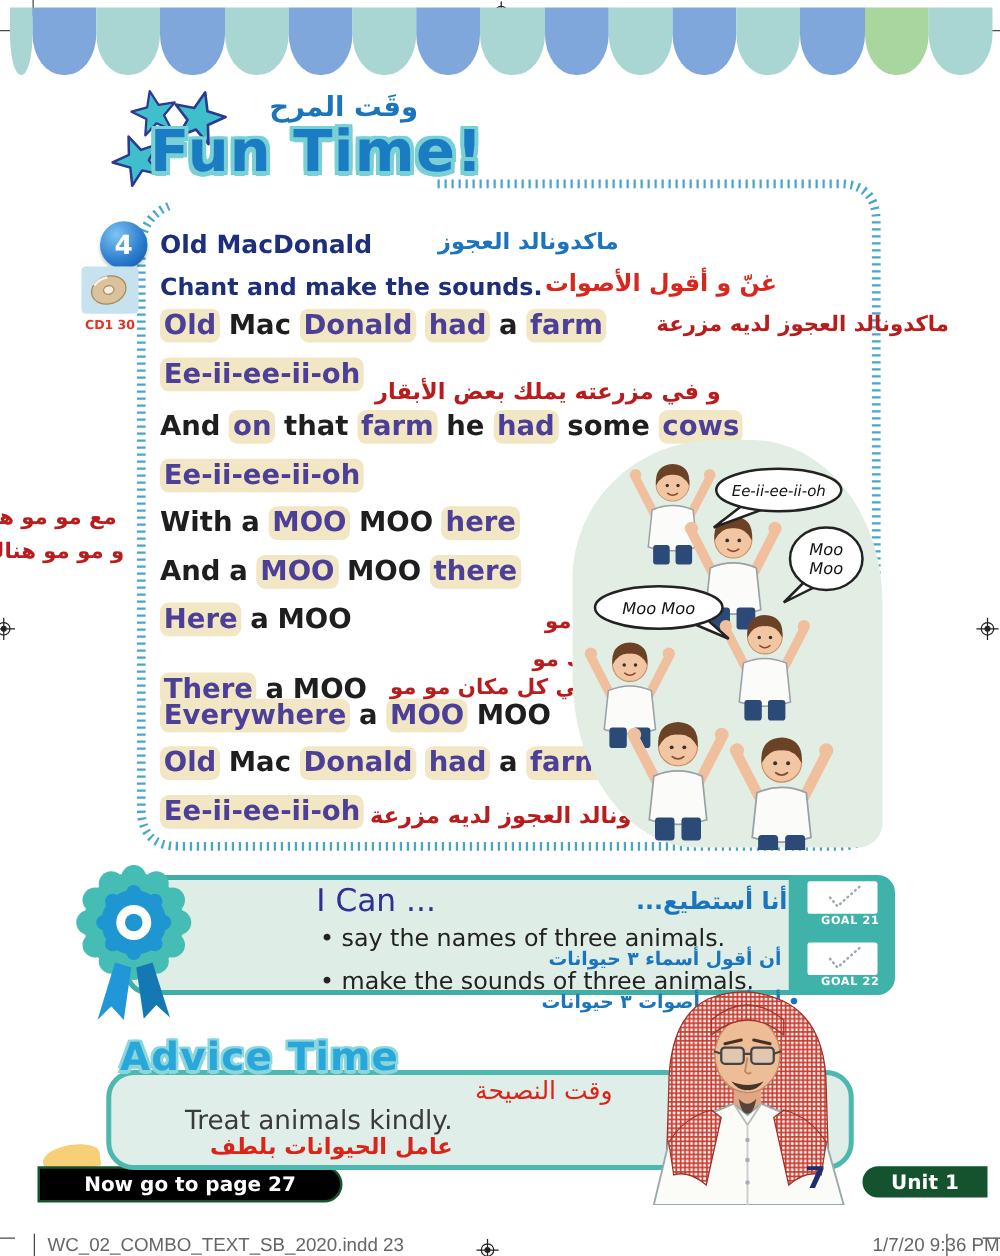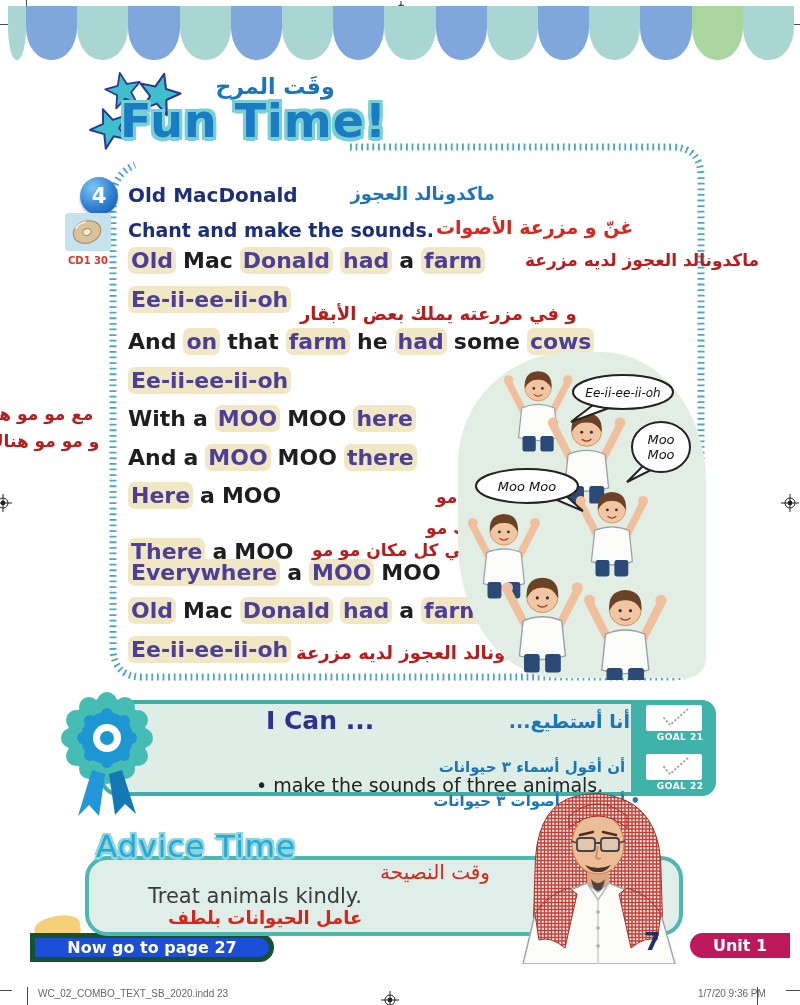--- a/index.html
+++ b/index.html
@@ -38,62 +38,62 @@
   .cl0{top:248px;} .cl1{top:287px;} .cl2{top:329px;} .cl3{top:368px;} .cl4{top:406px;}
   .cl5{top:445px;} .cl6{top:483px;} .cl7{top:522px;margin-top:17px;} .cl8{top:560px;} .cl9{top:598px;} .cl10{top:637px;}
   .ann{position:absolute;font-weight:bold;color:#b91c1c;direction:rtl;white-space:nowrap;}
   
   .illu-blob{position:absolute;left:458px;top:352px;width:248px;height:326px;background:#e2ede4;
              border-radius:46% 42% 8% 40%/34% 40% 6% 42%;}
   .illu-svg{position:absolute;left:455px;top:348px;}
   
   .ican-box{position:absolute;left:100px;top:700px;width:616px;height:96px;background:#deede6;
             border:4px solid #3faea6;border-radius:18px;box-sizing:border-box;}
-  .ican-title{position:absolute;left:253px;top:706px;font-size:25px;font-weight:bold;color:#2e3192;margin-left:13px;}
+  .ican-title{position:absolute;left:253px;top:706px;font-size:25px;font-weight:normal;color:#2e3192;}
   .ican-title-ar{position:absolute;left:450px;top:710px;width:180px;font-size:19px;font-weight:bold;
                  color:#1b75bc;direction:rtl;}
   .ican-li{position:absolute;left:256px;font-size:19px;color:#222;white-space:nowrap;}
   .ican-li::before{content:"•  ";color:#222;}
   .li0{top:740px;} .li1{top:774px;}
   .ican-li-ar{position:absolute;font-size:15px;font-weight:bold;color:#1b75bc;direction:rtl;white-space:nowrap;}
   .ican-li-ar::before{content:"•   ";}
   .lia0{left:330px;top:758px;width:310px;} .lia1{left:330px;top:792px;width:310px;}
   .goal-panel{position:absolute;left:631px;top:700px;width:85px;height:96px;background:#3fb2aa;
               border-radius:4px 14px 14px 4px;display:flex;flex-direction:column;align-items:center;
               justify-content:space-between;padding:5px 0;box-sizing:border-box;}
   .goal-card{width:60px;text-align:right;}
   .goal-card .chk{width:56px;height:26px;background:#fff;border-radius:2px;margin:0 auto;}
   .goal-card .lbl{font-size:9px;font-weight:bold;color:#fff;letter-spacing:.5px;margin-top:1px;}
   .rosette{position:absolute;left:52px;top:688px;}
   
-  .advice-title{position:absolute;left:96px;top:828px;font-size:31px;font-weight:normal;color:#29a6da;
+  .advice-title{position:absolute;left:96px;top:828px;font-size:31px;font-weight:bold;color:#29a6da;
                 letter-spacing:1px;z-index:6;
                 text-shadow:-2px -2px 0 #8ad6da,2px -2px 0 #8ad6da,-2px 2px 0 #8ad6da,2px 2px 0 #8ad6da,
                             0 3px 0 #8ad6da,0 -2px 0 #8ad6da;}
   .advice-box{position:absolute;left:85px;top:856px;width:598px;height:80px;background:#dfeee8;
               border:4px solid #4db8b0;border-radius:22px;box-sizing:border-box;z-index:2;}
   .advice-ar{position:absolute;left:330px;top:860px;width:160px;font-size:20px;font-weight:normal;
              color:#dc2318;direction:rtl;z-index:4;}
   .advice-en{position:absolute;left:148px;top:884px;font-size:21px;color:#3a3a3a;z-index:4;}
   .advice-ar2{position:absolute;left:168px;top:907px;font-size:18px;font-weight:bold;color:#dc2318;
               direction:rtl;z-index:4;}
   .man-svg{position:absolute;left:505px;top:786px;z-index:5;}
   
   .yellow-blob{position:absolute;left:34px;top:916px;width:46px;height:20px;background:#f6cf76;
                border-radius:60% 50% 10% 45%;transform:rotate(-8deg);}
-  .nav-banner{position:absolute;left:30px;top:933px;width:244px;height:29px;background:#1d4ed8;
-              border-radius:0 15px 15px 0;border:5px solid #14532d;box-sizing:border-box;
+  .nav-banner{position:absolute;left:30px;top:933px;width:244px;height:29px;background:#000000;
+              border-radius:0 15px 15px 0;border:2px solid #14532d;box-sizing:border-box;
               display:flex;align-items:center;justify-content:center;}
   .nav-banner span{color:#fff;font-size:16px;font-weight:bold;}
   .page-num{position:absolute;left:644px;top:928px;font-size:24px;font-weight:bold;color:#1d2f6e;z-index:6;}
-  .unit-banner{position:absolute;left:688px;top:931px;width:104px;height:29px;background:#be185d;
+  .unit-banner{position:absolute;left:688px;top:931px;width:104px;height:29px;background:#14532d;
                border-radius:15px 0 0 15px;border:2px solid #fff;box-sizing:border-box;
                display:flex;align-items:center;justify-content:center;z-index:6;}
   .unit-banner span{color:#fff;font-size:16px;font-weight:bold;}
-  .print-meta{position:absolute;top:988px;font-size:10px;color:#666;font-family:"Liberation Sans",sans-serif;text-align:right;}
+  .print-meta{position:absolute;top:988px;font-size:15px;color:#666;font-family:"Liberation Sans",sans-serif;text-align:right;}
   .pm-left{left:38px;} .pm-right{left:698px;}
 </style>
 </head>
 <body>
 
 <div class="page">
 
   <div class="crop" style="left:26px;top:0;width:1px;height:13px;"></div>
   <div class="crop" style="left:0;top:24px;width:14px;height:1px;"></div>
   <div class="crop" style="left:786px;top:24px;width:14px;height:1px;"></div>
@@ -173,21 +173,21 @@
         <ellipse cx="22" cy="19" rx="4.2" ry="3.4" fill="#f4ede0" stroke="#a88858"></ellipse>
         <path d="M12,12 Q17,8 24,9" fill="none" stroke="#fff" stroke-width="2" opacity=".8"></path>
       </g>
     </svg>
     <div class="cd-label">CD1 30</div>
   </div>
 
   <div class="act-title">Old MacDonald</div>
   <div class="act-title-ar">ماكدونالد العجوز</div>
   <div class="instr">Chant and make the sounds.</div>
-  <div class="instr-ar">غنّ و مزرعة الأصوات</div>
+  <div class="instr-ar">غنّ و أقول الأصوات</div>
 
   <div class="chant-line cl0"><span class="hl">Old</span><span class="pl">Mac</span><span class="hl">Donald</span><span class="hl">had</span><span class="pl">a</span><span class="hl">farm</span></div>
   <div class="chant-line cl1"><span class="hl">Ee-ii-ee-ii-oh</span></div>
   <div class="chant-line cl2"><span class="pl">And</span><span class="hl">on</span><span class="pl">that</span><span class="hl">farm</span><span class="pl">he</span><span class="hl">had</span><span class="pl">some</span><span class="hl">cows</span></div>
   <div class="chant-line cl3"><span class="hl">Ee-ii-ee-ii-oh</span></div>
   <div class="chant-line cl4"><span class="pl">With</span><span class="pl">a</span><span class="hl">MOO</span><span class="pl">MOO</span><span class="hl">here</span></div>
   <div class="chant-line cl5"><span class="pl">And</span><span class="pl">a</span><span class="hl">MOO</span><span class="pl">MOO</span><span class="hl">there</span></div>
   <div class="chant-line cl6"><span class="hl">Here</span><span class="pl">a</span><span class="pl">MOO</span></div>
   <div class="chant-line cl7"><span class="hl">There</span><span class="pl">a</span><span class="pl">MOO</span></div>
   <div class="chant-line cl8"><span class="hl">Everywhere</span><span class="pl">a</span><span class="hl">MOO</span><span class="pl">MOO</span></div>
@@ -241,20 +241,21 @@
     <g>
       <path d="M110,147 L128,163 L102,152 Z" fill="#fff" stroke="#222" stroke-width="2"></path>
       <ellipse cx="72" cy="138" rx="51" ry="17" fill="#fff" stroke="#222" stroke-width="2"></ellipse>
       <text x="72" y="143" text-anchor="middle" font-size="13" font-style="italic" font-family="DejaVu Sans" fill="#111">Moo Moo</text>
     </g>
   </svg>
 
   <div class="ican-box"></div>
   <div class="ican-title">I Can ...</div>
   <div class="ican-title-ar">أنا أستطيع...</div>
+  <div class="ican-li li0">say the names of three animals.</div>
   <div class="ican-li-ar lia0">أن أقول أسماء ٣ حيوانات</div>
   <div class="ican-li li1">make the sounds of three animals.</div>
   <div class="ican-li-ar lia1">أن أصدر أصوات ٣ حيوانات</div>
   <div class="goal-panel">
     <div class="goal-card">
       <div class="chk">
         <svg width="56" height="26">
             <polyline points="18,13 24,20 42,4" fill="none" stroke="#9aa8b4" stroke-width="2" stroke-dasharray="0.6 3.4" stroke-linecap="round"></polyline>
           </svg>
       </div>

